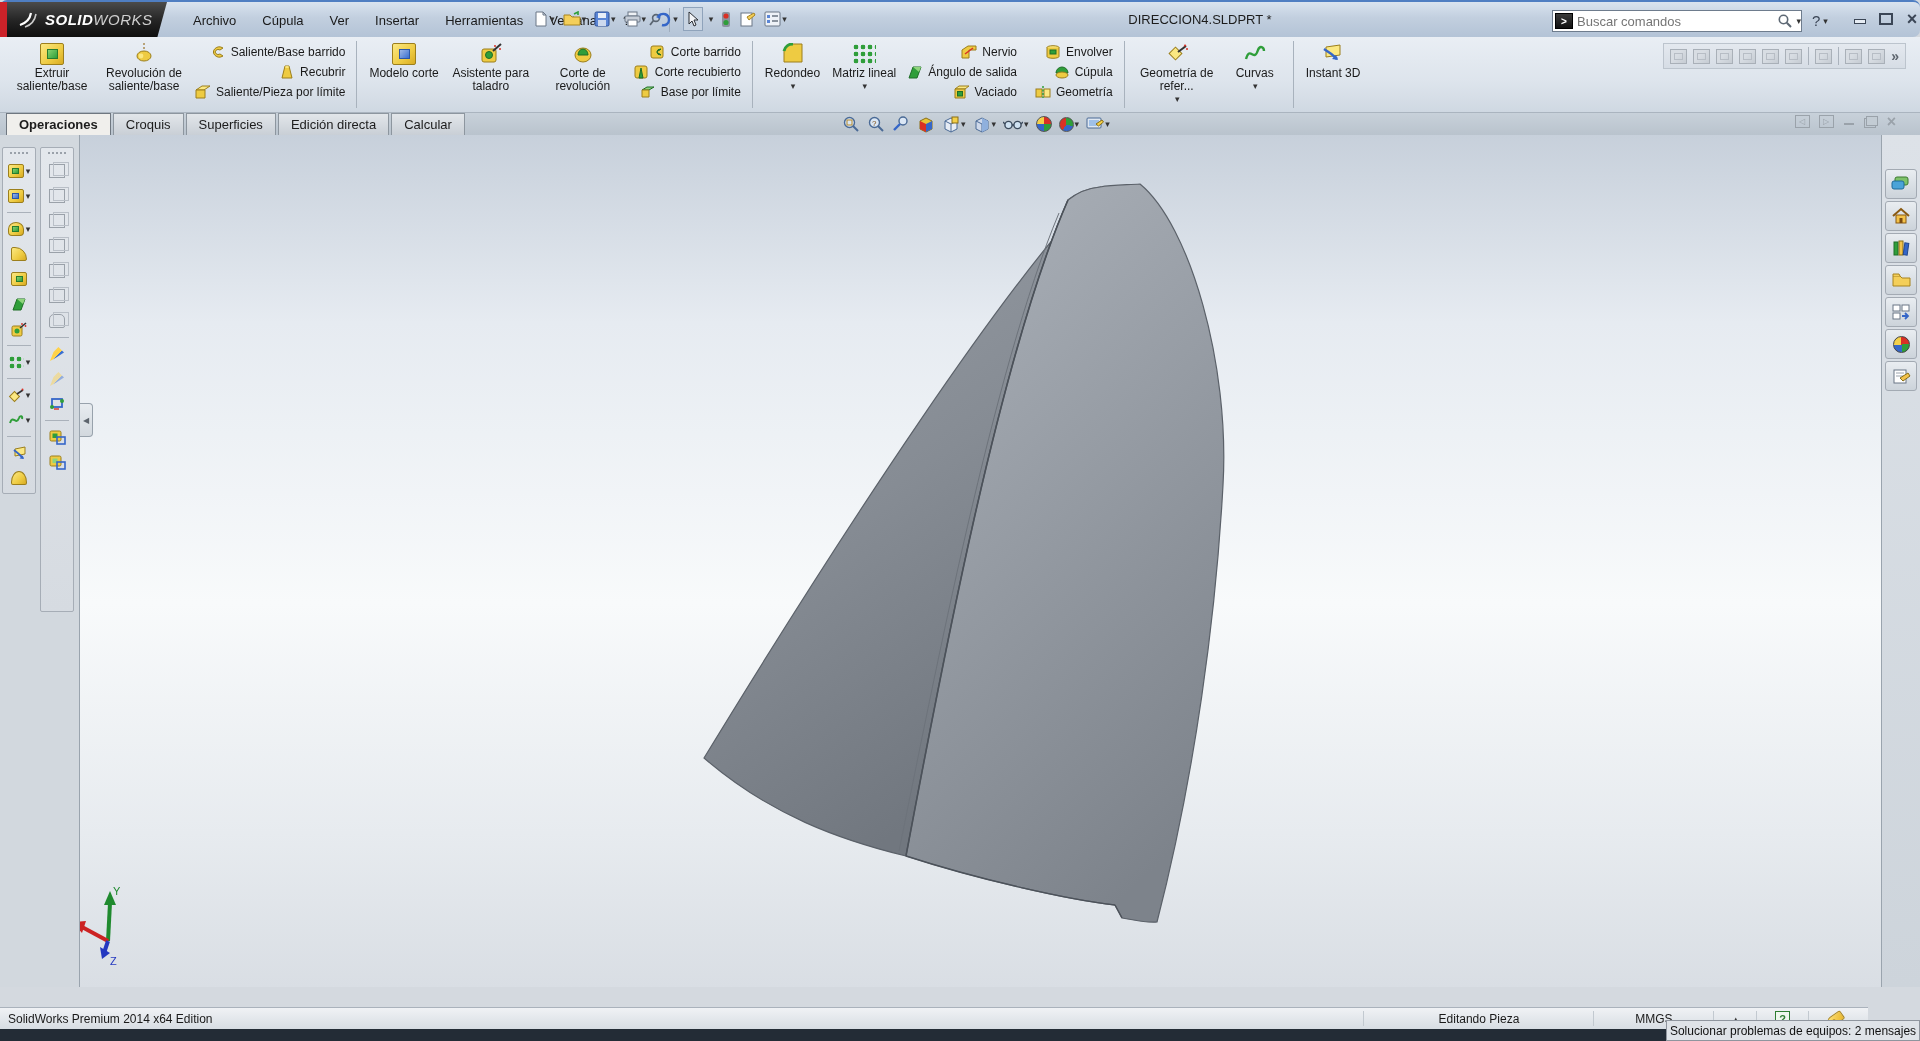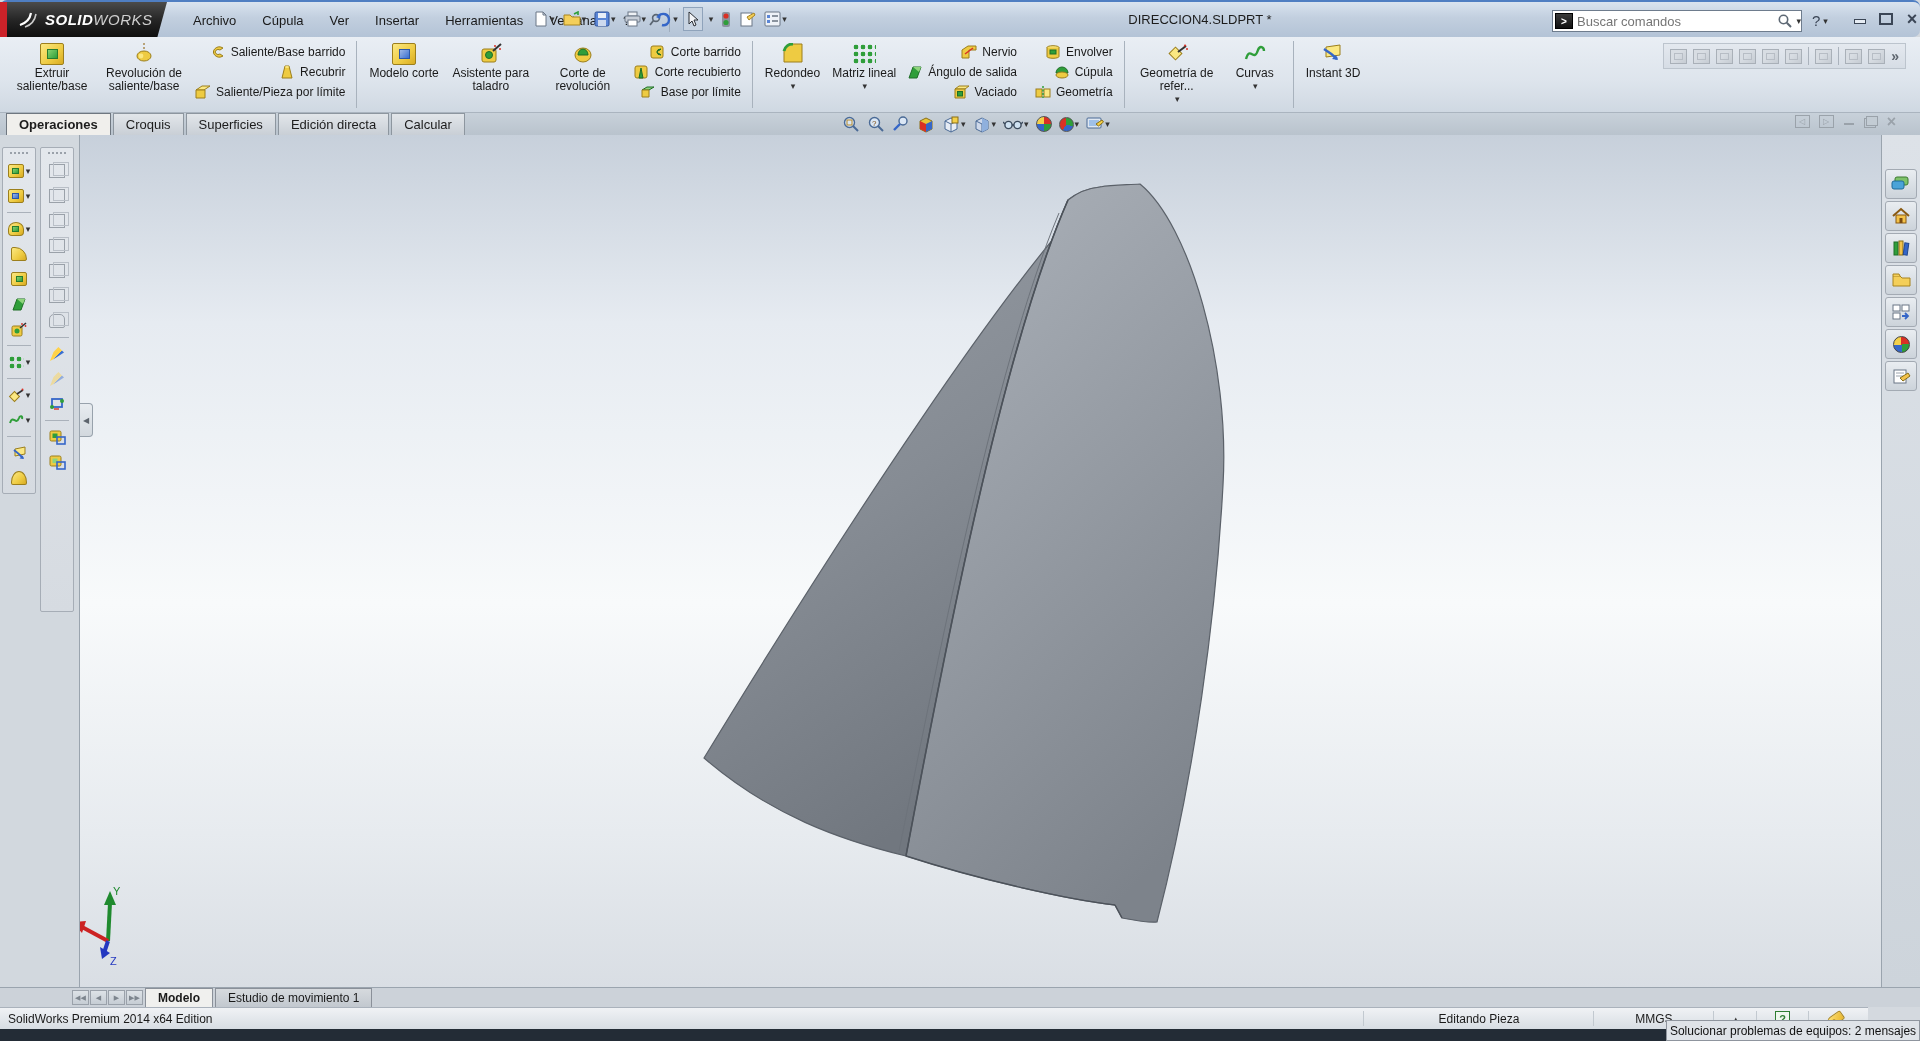--- a/index.html
+++ b/index.html
@@ -754,30 +754,20 @@
             <line x1="5" y1="8" x2="13" y2="8" stroke="#9aa2ac"></line>
             <path d="M9 10 l8 -5 l2 3 l-7 5 z" fill="#f3c24a" stroke="#8a6f16"></path>
           </svg>
         </span>
     </div>
   </div>
   <div class="splitter-tab">
       <span>◀</span>
     </div>
 
-  <div class="model-tabs">
-    <span class="mt-nav">
-      <span>◀◀</span>
-      <span>◀</span>
-      <span>▶</span>
-      <span>▶▶</span>
-    </span>
-    <span class="mtab active">Modelo</span>
-    <span class="mtab">Estudio de movimiento 1</span>
-  </div>
 
   <div class="statusbar">
     <span class="sb-left">SolidWorks Premium 2014 x64 Edition</span>
     <span class="sb-right">
       <span class="sb-field" style="width:230px;justify-content:center;">Editando Pieza</span>
       <span class="sb-field" style="width:120px;justify-content:center;">MMGS</span>
       <span class="sb-field">
           <span class="caret">▴</span>
         </span>
       <span class="sb-field">

